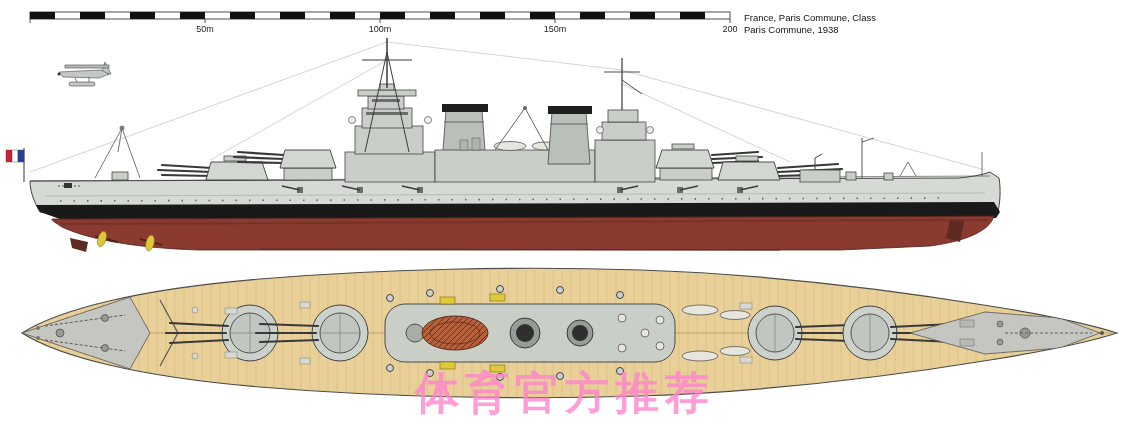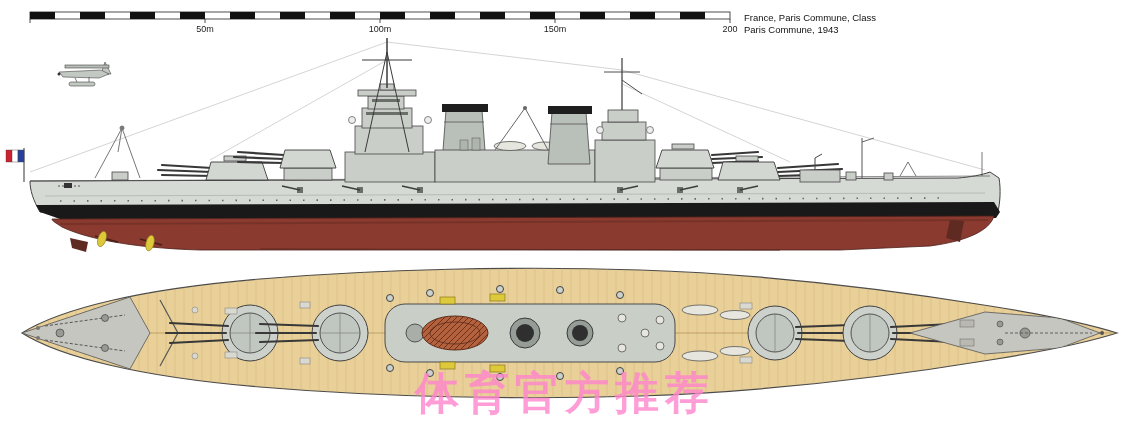--- a/index.html
+++ b/index.html
@@ -20,21 +20,21 @@
   .sm{fill:#d9d9d1;stroke:#777;stroke-width:0.5;}
   .boat{fill:#e6e6de;stroke:#555;stroke-width:0.8;}
 </style>
 </head>
 <body>
 
 <div class="stage">
 
   <div class="title-block">
     <div>France, Paris Commune, Class</div>
-    <div>Paris Commune, 1943</div>
+    <div>Paris Commune, 1938</div>
   </div>
 
   <svg width="1132" height="434" viewBox="0 0 1132 434">
     <defs>
       <pattern id="planks" width="9" height="14" patternUnits="userSpaceOnUse">
         <line x1="4" y1="0" x2="4" y2="14" stroke="#c9a566" stroke-width="0.7"></line>
       </pattern>
       <pattern id="hatch" width="6" height="6" patternUnits="userSpaceOnUse">
         <line x1="0" y1="6" x2="6" y2="0" stroke="#6e3018" stroke-width="1"></line>
       </pattern>

